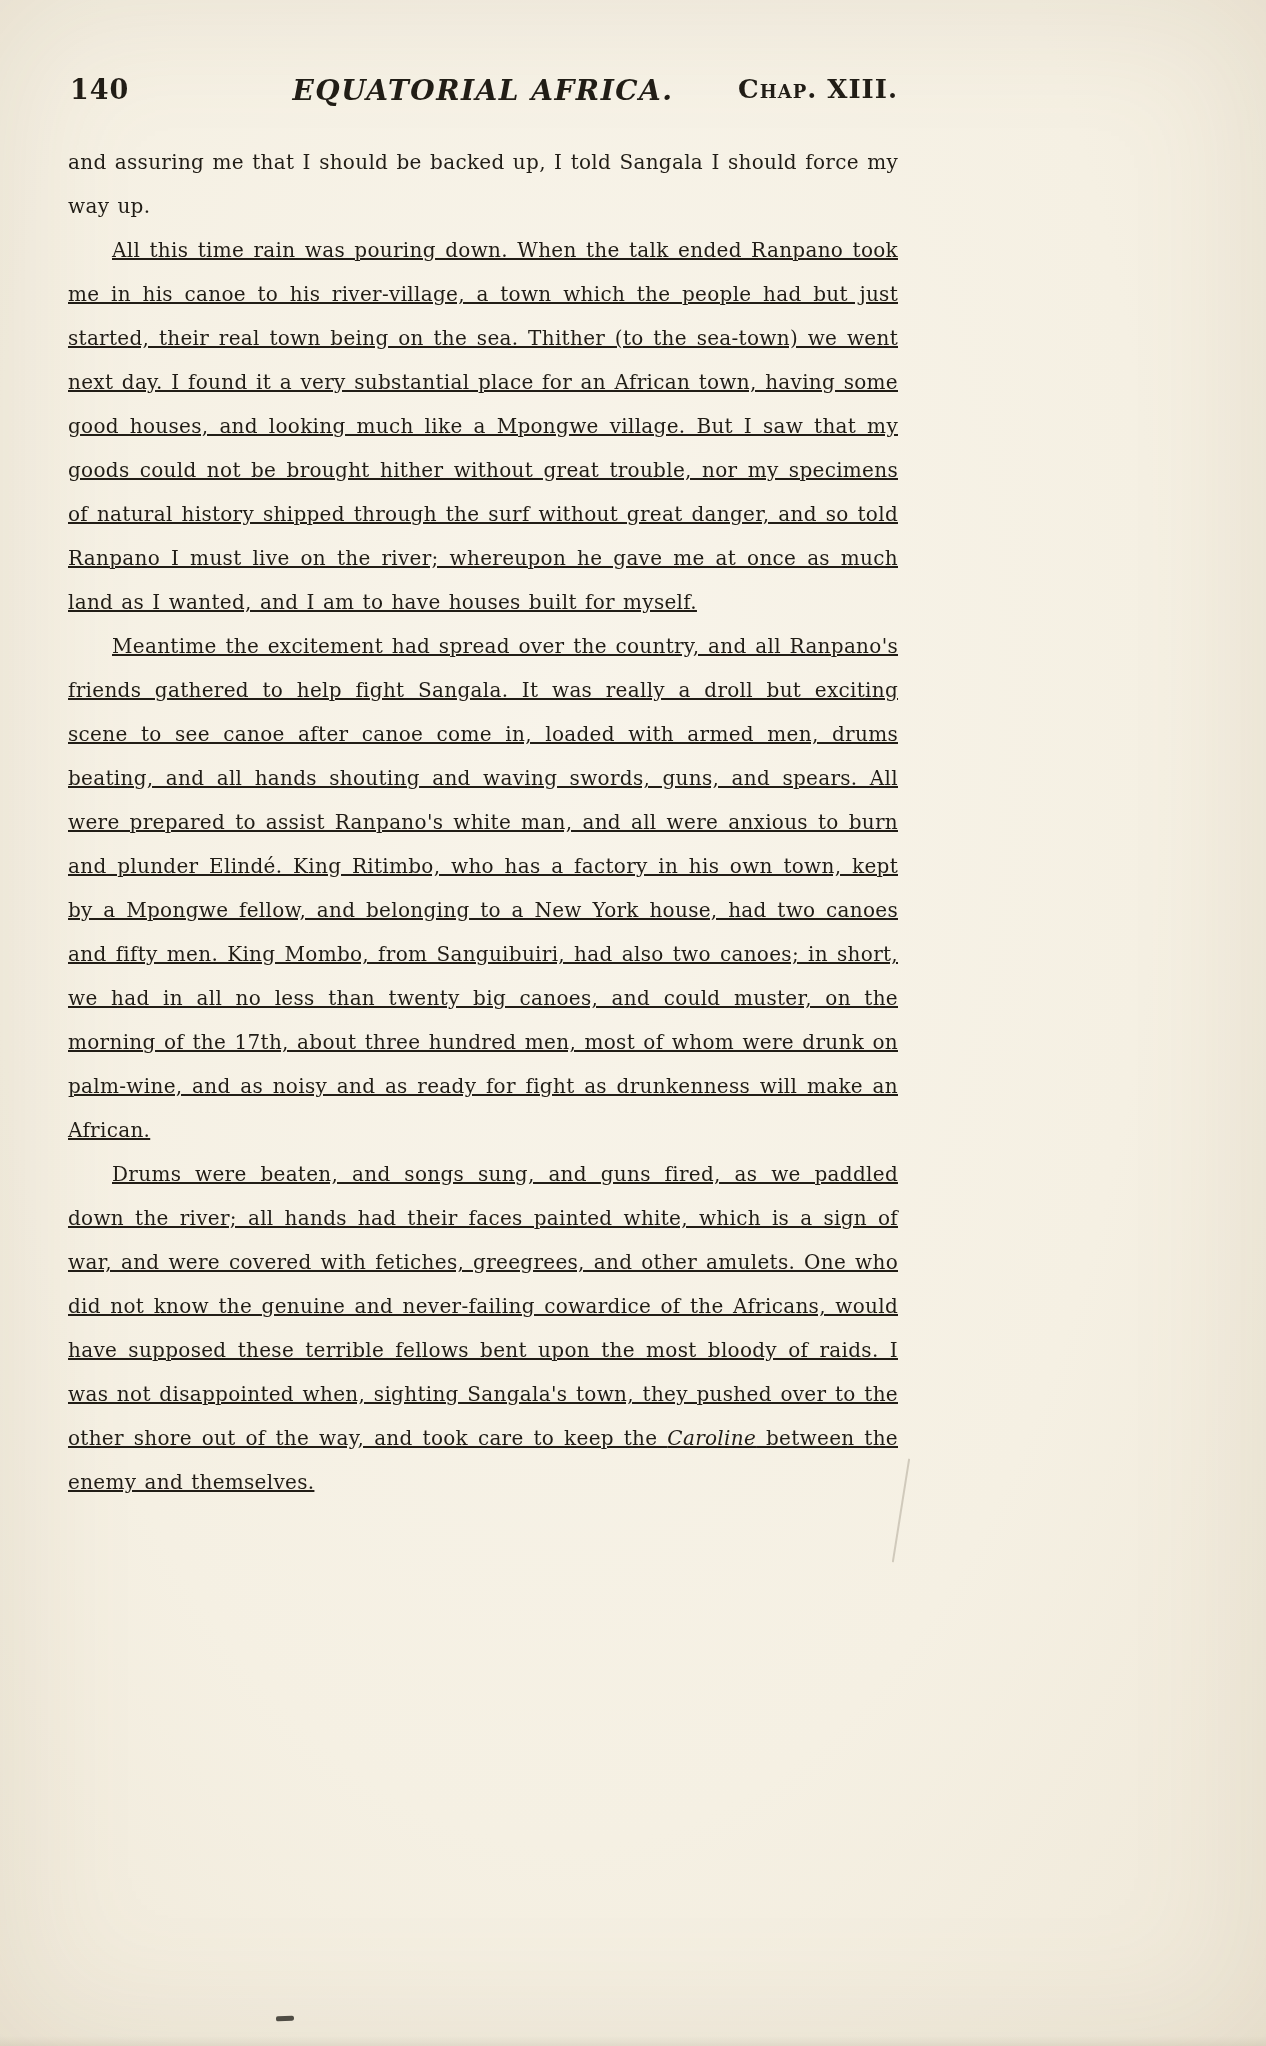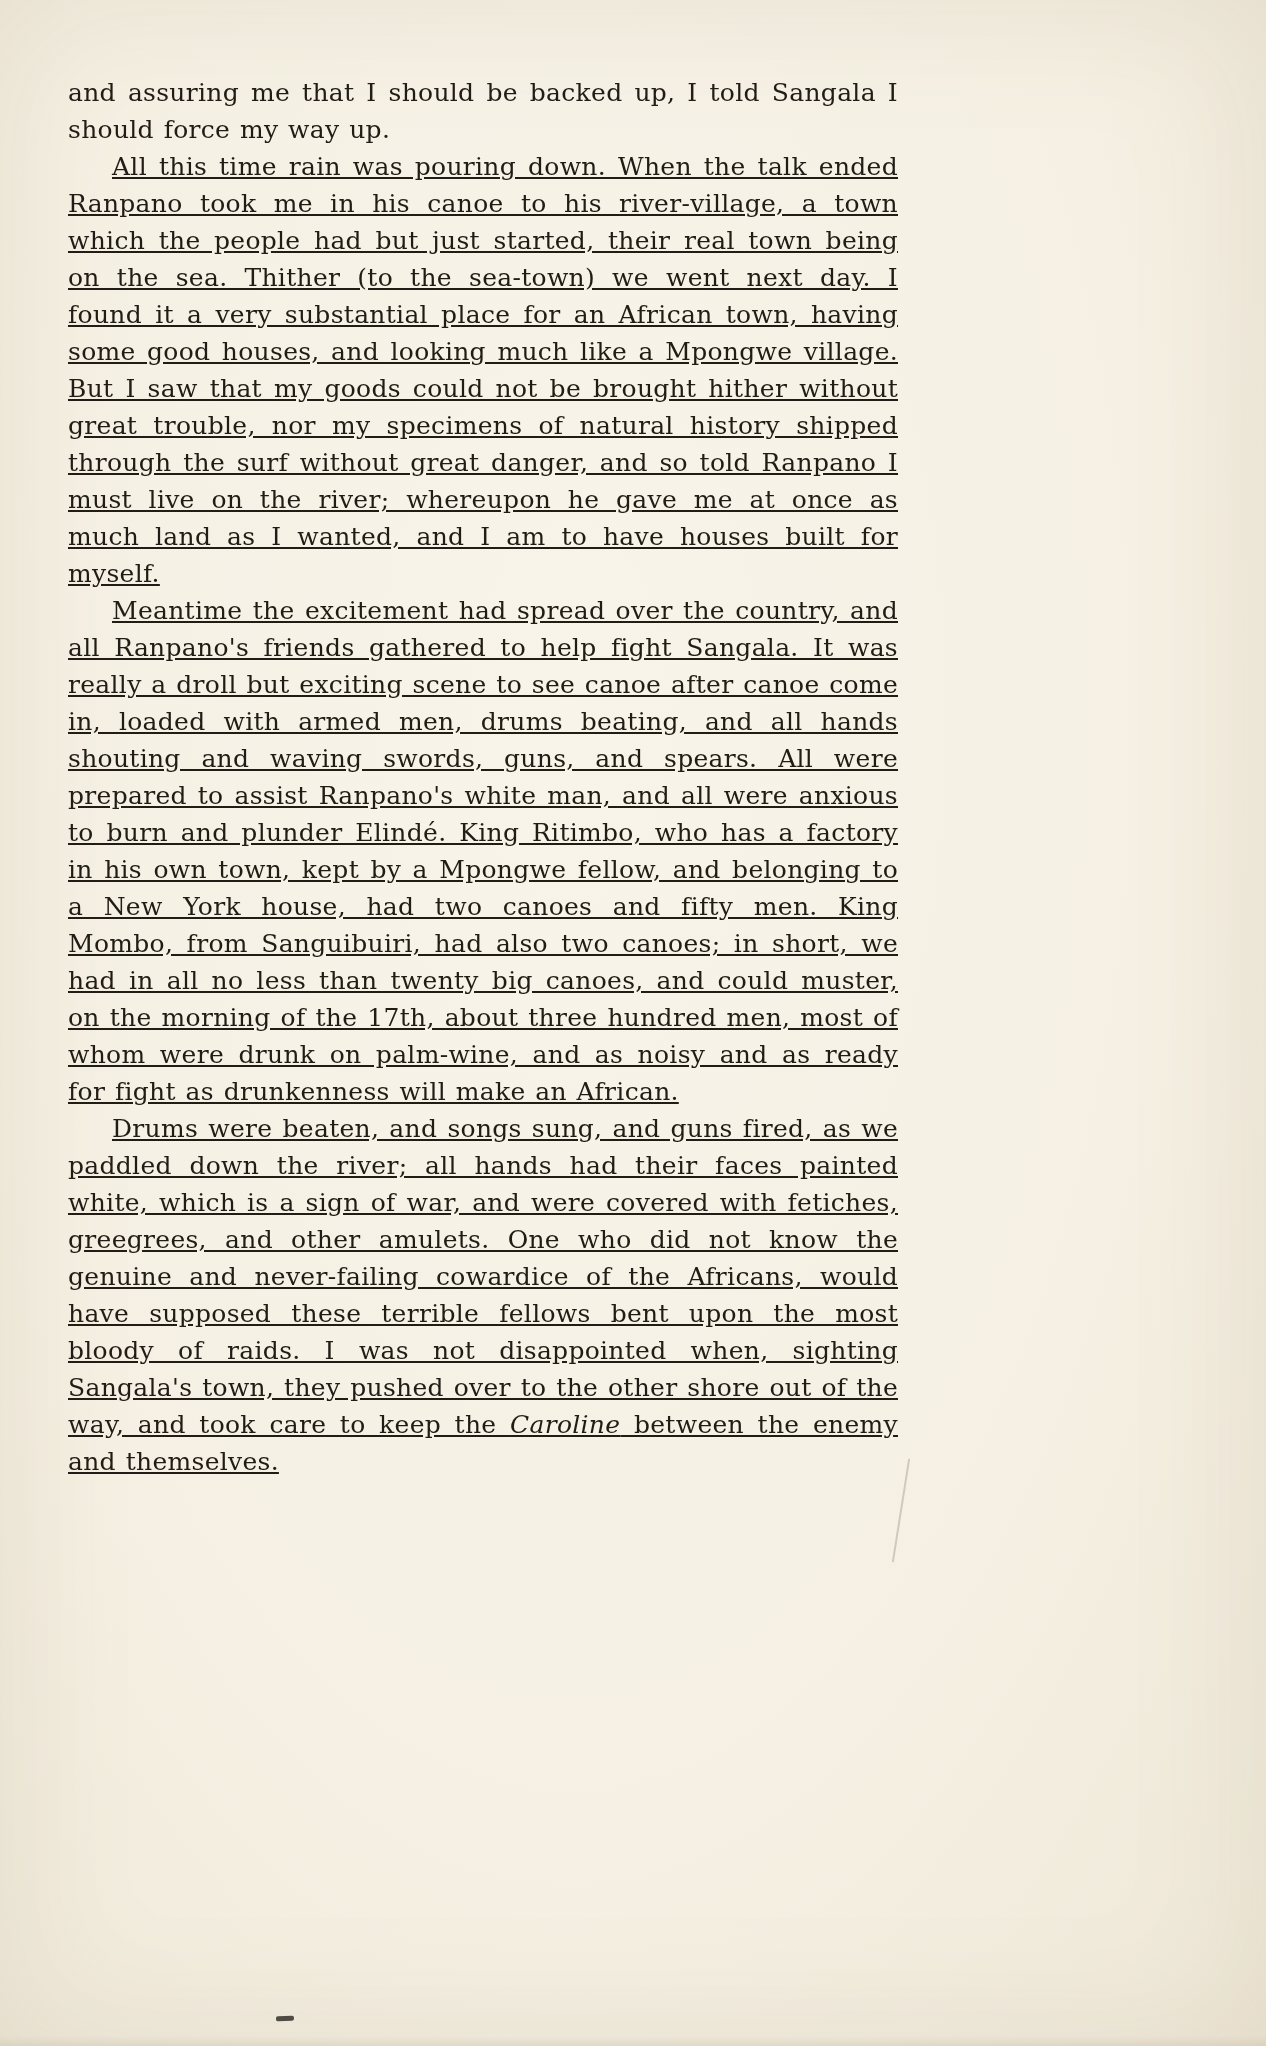--- a/index.html
+++ b/index.html
@@ -55,22 +55,22 @@
     right: 0;
     top: 0;
     font-size: 26px;
     font-weight: bold;
     font-variant: small-caps;
     letter-spacing: 1px;
     white-space: nowrap;
   }
   .body-text p {
     margin: 0;
-    font-size: 25px;
-    line-height: 37px;
+    font-size: 20px;
+    line-height: 44px;
     text-align: justify;
     text-justify: inter-word;
     letter-spacing: 0.3px;
     word-spacing: 1.5px;
   }
   .body-text p.indent {
     text-indent: 44px;
     text-decoration: underline;
   }
   .italic {
@@ -105,20 +105,25 @@
     width: 100%;
     height: 10px;
     background: linear-gradient(to bottom, rgba(0,0,0,0), rgba(120,105,80,0.10));
   }
 </style>
 </head>
 <body>
 
 <div class="page">
   <div class="column">
+    <div class="header">
+      <span class="page-number">140</span>
+      <span class="running-title">EQUATORIAL AFRICA.</span>
+      <span class="chapter-label">Chap. XIII.</span>
+    </div>
     <div class="body-text">
         <p class=""><span>and assuring me that I should be backed up, I told Sangala I should force my way up.</span></p>
         <p class="indent"><span>All this time rain was pouring down. When the talk ended Ranpano took me in his canoe to his river-village, a town which the people had but just started, their real town being on the sea. Thither (to the sea-town) we went next day. I found it a very substantial place for an African town, having some good houses, and looking much like a Mpongwe village. But I saw that my goods could not be brought hither without great trouble, nor my specimens of natural history shipped through the surf without great danger, and so told Ranpano I must live on the river; whereupon he gave me at once as much land as I wanted, and I am to have houses built for myself.</span></p>
         <p class="indent"><span>Meantime the excitement had spread over the country, and all Ranpano's friends gathered to help fight Sangala. It was really a droll but exciting scene to see canoe after canoe come in, loaded with armed men, drums beating, and all hands shouting and waving swords, guns, and spears. All were prepared to assist Ranpano's white man, and all were anxious to burn and plunder Elindé. King Ritimbo, who has a factory in his own town, kept by a Mpongwe fellow, and belonging to a New York house, had two canoes and fifty men. King Mombo, from Sanguibuiri, had also two canoes; in short, we had in all no less than twenty big canoes, and could muster, on the morning of the 17th, about three hundred men, most of whom were drunk on palm-wine, and as noisy and as ready for fight as drunkenness will make an African.</span></p>
         <p class="indent"><span>Drums were beaten, and songs sung, and guns fired, as we paddled down the river; all hands had their faces painted white, which is a sign of war, and were covered with fetiches, greegrees, and other amulets. One who did not know the genuine and never-failing cowardice of the Africans, would have supposed these terrible fellows bent upon the most bloody of raids. I was not disappointed when, sighting Sangala's town, they pushed over to the other shore out of the way, and took care to keep the </span><span class="italic">Caroline</span><span> between the enemy and themselves.</span></p>
       </div>
   </div>
   <div class="artifact-curl"></div>
   <div class="artifact-tick"></div>
   <div class="artifact-edge"></div>

